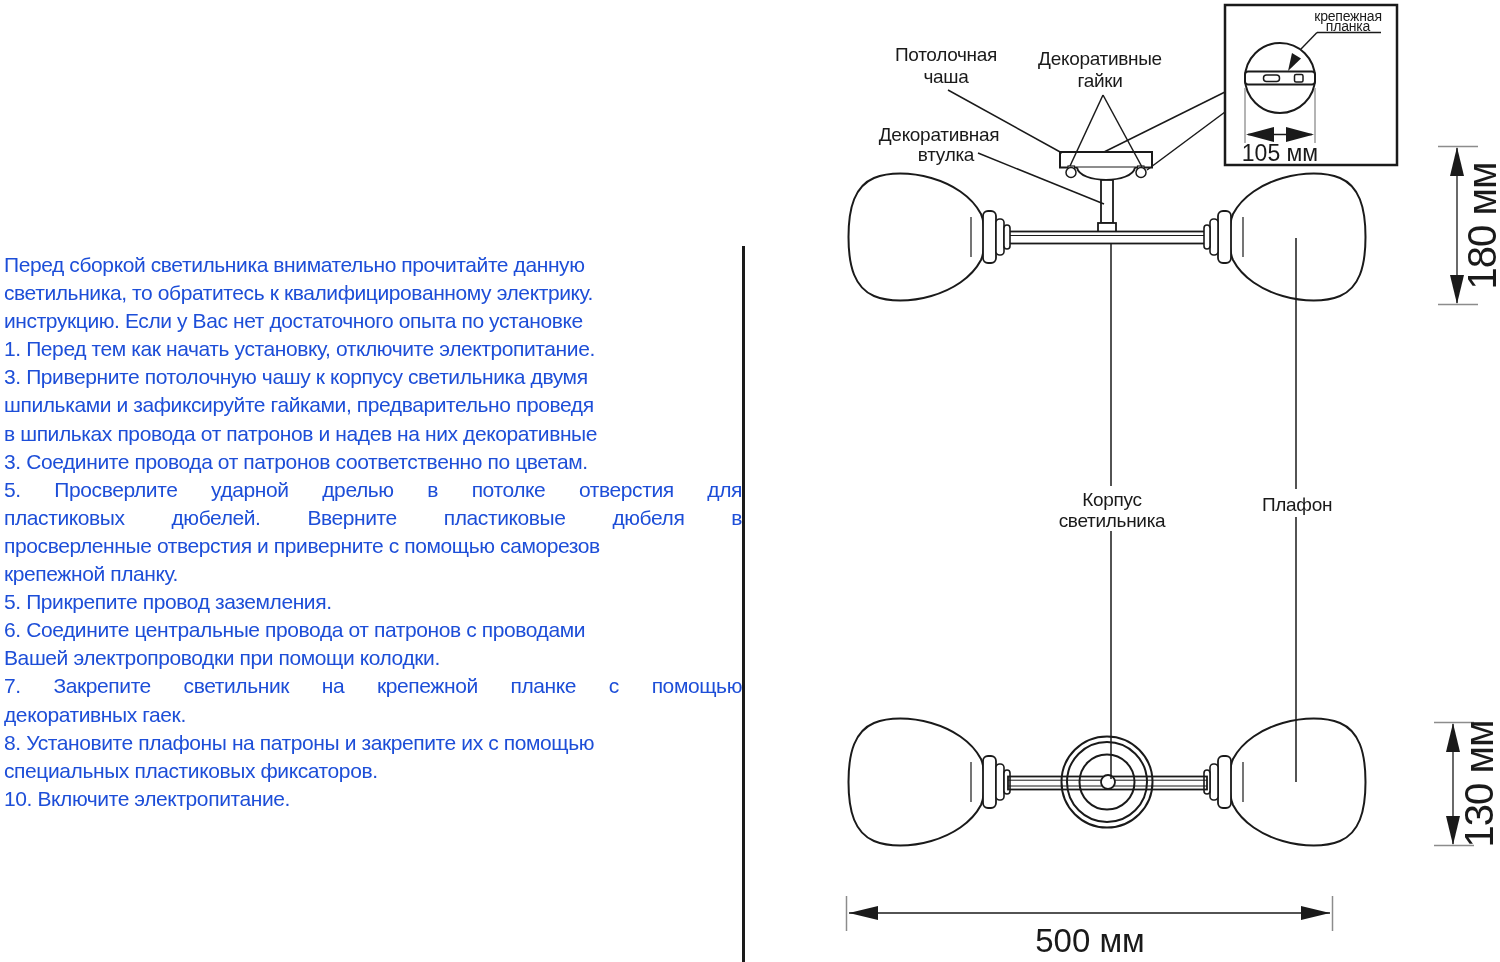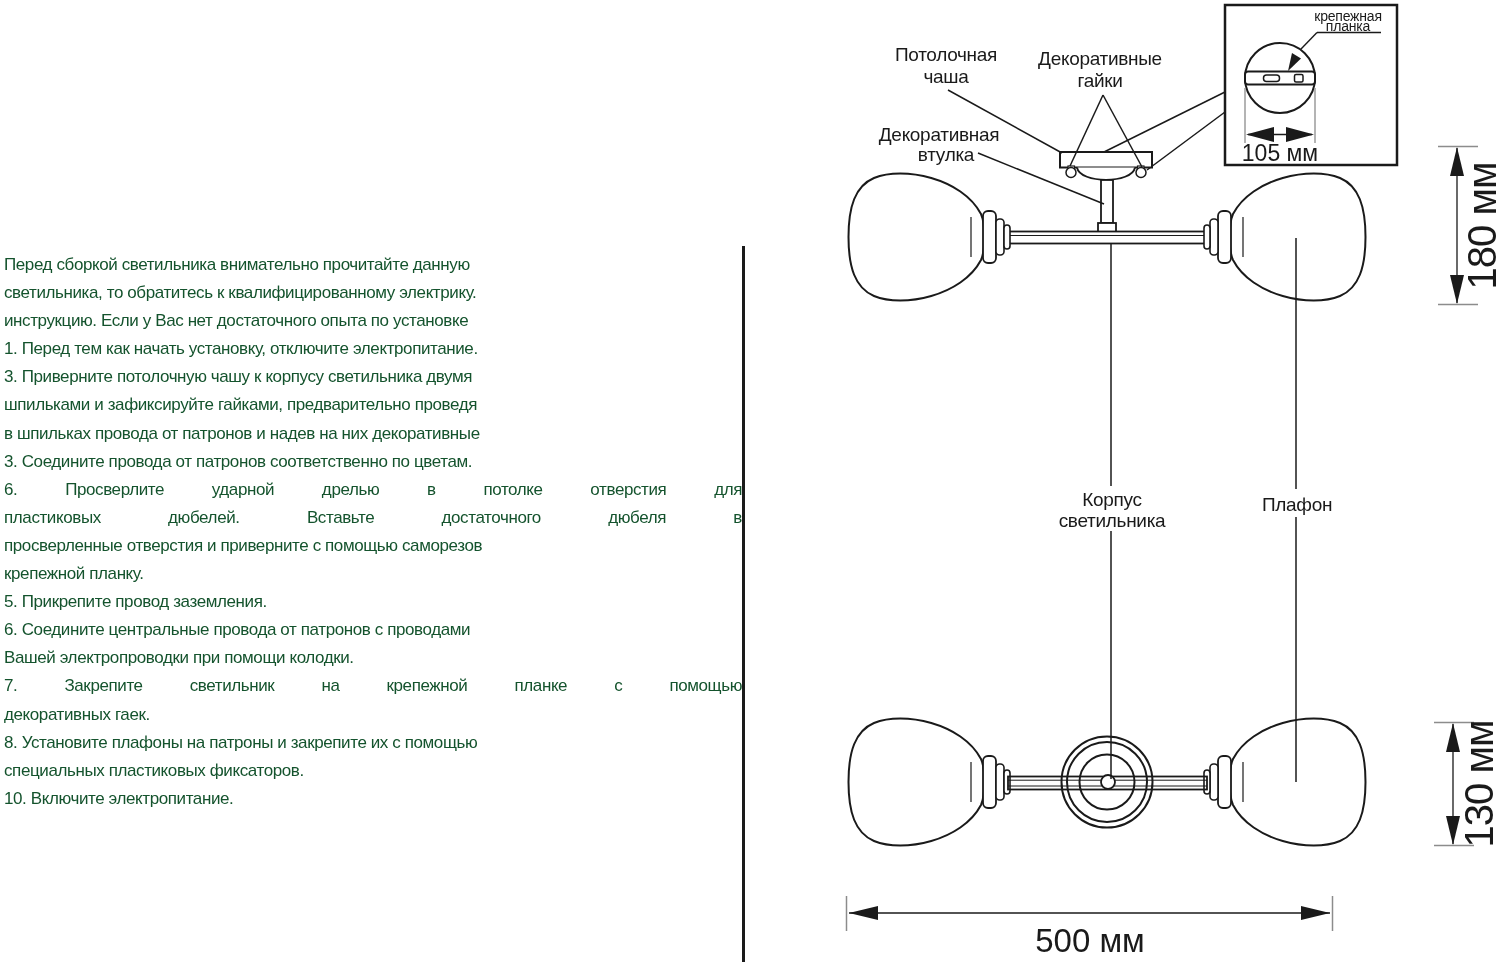--- a/index.html
+++ b/index.html
@@ -2,21 +2,21 @@
 <html><head>
 <meta charset="utf-8">
 <style>
   html,body{margin:0;padding:0;}
   body{
     width:1500px;height:962px;position:relative;background:#ffffff;
     font-family:"Liberation Sans", sans-serif;color:#1a1a1a;overflow:hidden;
   }
   .instructions{
     position:absolute;left:4px;top:251px;width:738px;
-    font-size:17px;line-height:28.1px;letter-spacing:-0.4px;color:#14532d;
+    font-size:21px;line-height:28.1px;letter-spacing:-0.4px;color:#1d4ed8;
   }
   .instructions .line{white-space:nowrap;}
   .instructions .line.j{white-space:normal;text-align:justify;text-align-last:justify;}
   svg{position:absolute;left:0;top:0;}
   svg text{font-family:"Liberation Sans", sans-serif;fill:#1a1a1a;}
   .lbl{font-size:19px;letter-spacing:-0.3px;}
   .lbl-small{font-size:14px;letter-spacing:-0.2px;}
   .dim{font-size:33px;}
   .dim-vert{font-size:40px;letter-spacing:-1px;}
   .dim-inset{font-size:23px;}
@@ -26,22 +26,22 @@
 
 <div class="instructions">
   <div class="line">Перед сборкой светильника внимательно прочитайте данную</div>
   <div class="line">светильника, то обратитесь к квалифицированному электрику.</div>
   <div class="line">инструкцию. Если у Вас нет достаточного опыта по установке</div>
   <div class="line">1. Перед тем как начать установку, отключите электропитание.</div>
   <div class="line">3. Приверните потолочную чашу к корпусу светильника двумя</div>
   <div class="line">шпильками и зафиксируйте гайками, предварительно проведя</div>
   <div class="line">в шпильках провода от патронов и надев на них декоративные</div>
   <div class="line">3. Соедините провода от патронов соответственно по цветам.</div>
-  <div class="line j">6. Просверлите ударной дрелью в потолке отверстия для</div>
-  <div class="line j">пластиковых дюбелей. Вставьте достаточного дюбеля в</div>
+  <div class="line j">5. Просверлите ударной дрелью в потолке отверстия для</div>
+  <div class="line j">пластиковых дюбелей. Вверните пластиковые дюбеля в</div>
   <div class="line">просверленные отверстия и приверните с помощью саморезов</div>
   <div class="line">крепежной планку.</div>
   <div class="line">5. Прикрепите провод заземления.</div>
   <div class="line">6. Соедините центральные провода от патронов с проводами</div>
   <div class="line">Вашей электропроводки при помощи колодки.</div>
   <div class="line j">7. Закрепите светильник на крепежной планке с помощью</div>
   <div class="line">декоративных гаек.</div>
   <div class="line">8. Установите плафоны на патроны и закрепите их с помощью</div>
   <div class="line">специальных пластиковых фиксаторов.</div>
   <div class="line">10. Включите электропитание.</div>

